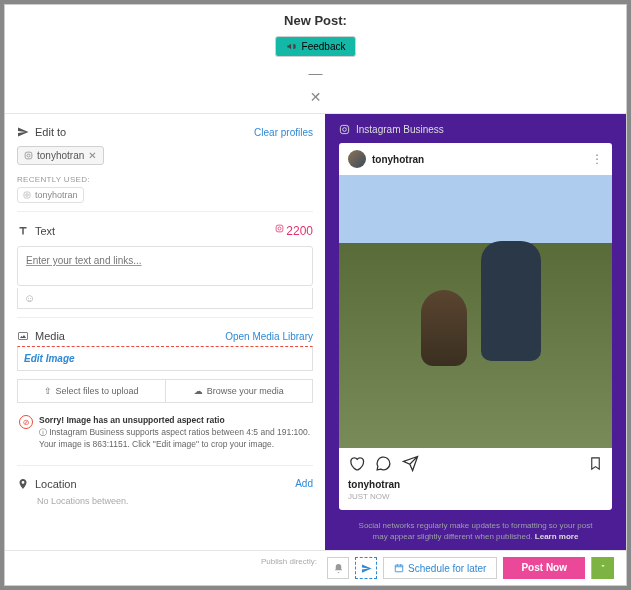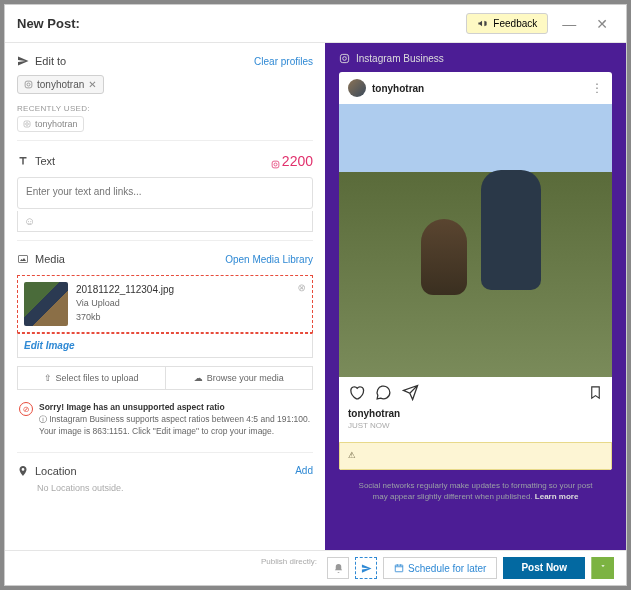--- a/index.html
+++ b/index.html
@@ -1,34 +1,34 @@
 <!DOCTYPE html>
 <html><head>
 <meta charset="utf-8">
 <style>
 * { box-sizing: border-box; margin: 0; padding: 0; font-family: -apple-system, BlinkMacSystemFont, "Segoe UI", Arial, sans-serif; }
 body { background: #888; padding: 4px; width: 631px; height: 590px; overflow: hidden; }
 .window { background: #fff; width: 100%; height: 100%; display: flex; flex-direction: column; border: 1px solid #ccc; }
-.titlebar { display: flex; align-items: center; padding: 8px 12px; border-bottom: 1px solid #e5e5e5; gap: 8px; }
+.titlebar { display: flex; align-items: center; padding: 8px 12px; border-bottom: 1px solid #e5e5e5; gap: 8px; flex-direction: column; }
 .titlebar .title { font-size: 13px; font-weight: 600; color: #333; flex: 1; }
-.feedback-btn { border: 1px solid #d0d0d0; background: #fef9c3; padding: 4px 10px; font-size: 10px; border-radius: 3px; display: flex; align-items: center; gap: 5px; cursor: pointer; }
+.feedback-btn { border: 1px solid #d0d0d0; background: #14b8a6; padding: 4px 10px; font-size: 10px; border-radius: 3px; display: flex; align-items: center; gap: 5px; cursor: pointer; }
 .win-btn { color: #888; font-size: 14px; cursor: pointer; padding: 0 6px; }
 .content { flex: 1; display: flex; overflow: hidden; }
 .left { width: 320px; padding: 8px 12px; overflow-y: auto; font-size: 10px; color: #555; }
 .right { flex: 1; background: #4c1d95; display: flex; flex-direction: column; padding: 10px 14px 6px; overflow-y: auto; }
 .section-head { display: flex; align-items: center; gap: 6px; padding: 4px 0; }
 .section-head .label { font-size: 11px; color: #444; flex: 1; font-weight: 500; }
 .section-head .action { color: #2f89d4; font-size: 10px; cursor: pointer; }
 .profile-chip { display: inline-flex; align-items: center; gap: 4px; border: 1px solid #d0d0d0; border-radius: 3px; padding: 3px 6px; font-size: 10px; background: #f5f5f5; margin: 4px 0; }
 .profile-chip .x { color: #888; cursor: pointer; }
 .recent-label { font-size: 8px; color: #999; text-transform: uppercase; letter-spacing: 0.3px; margin-top: 6px; }
 .recent-chip { display: inline-flex; align-items: center; gap: 4px; border: 1px solid #e0e0e0; border-radius: 3px; padding: 2px 5px; font-size: 9px; color: #888; margin-top: 3px; cursor: pointer; }
 .divider { border-top: 1px solid #eee; margin: 8px 0; }
-.char-count { color: #e1306c; font-size: 14px; display: flex; align-items: flex-end; gap: 2px; }
-.text-input { width: 100%; border: 1px solid #e0e0e0; border-radius: 3px; padding: 8px; font-size: 10px; color: #999; resize: none; height: 32px; margin-top: 4px; font-family: inherit; }
+.char-count { color: #e1306c; font-size: 12px; display: flex; align-items: flex-start; gap: 2px; }
+.text-input { width: 100%; border: 1px solid #e0e0e0; border-radius: 3px; padding: 8px; font-size: 10px; color: #999; resize: none; height: 40px; margin-top: 4px; font-family: inherit; text-decoration: underline; }
 .emoji-row { border: 1px solid #e0e0e0; border-top: none; padding: 4px 6px; color: #aaa; font-size: 11px; }
 .media-item { border: 1px dashed #e74c3c; padding: 6px; display: flex; gap: 8px; margin-top: 6px; position: relative; }
 .thumb { width: 44px; height: 44px; background: linear-gradient(135deg,#4a6b3a 0%,#4a6b3a 40%,#2b3a52 40%,#2b3a52 60%,#8b6f47 60%); border-radius: 2px; }
 .media-info { font-size: 9px; color: #666; line-height: 1.5; }
 .media-info .name { color: #333; font-size: 10px; }
 .media-remove { position: absolute; top: 6px; right: 6px; color: #bbb; cursor: pointer; font-size: 10px; }
 .edit-image { color: #2f89d4; font-size: 10px; padding: 6px; border: 1px solid #e0e0e0; border-top: 1px dashed #e74c3c; cursor: pointer; font-weight: 600; font-style: italic; }
 .upload-row { display: flex; margin-top: 8px; }
 .upload-btn { flex: 1; border: 1px solid #e0e0e0; padding: 6px; font-size: 9px; color: #666; text-align: center; cursor: pointer; display: flex; align-items: center; justify-content: center; gap: 4px; }
 .upload-btn:first-child { border-right: none; }
@@ -54,21 +54,21 @@
 .ig-meta .user { font-weight: 600; color: #222; }
 .ig-meta .time { color: #aaa; font-size: 8px; text-transform: uppercase; margin-top: 2px; }
 .ig-warning { background: #fdf5d4; border: 1px solid #e8d98a; padding: 7px 8px; font-size: 8.5px; color: #5a5030; display: flex; gap: 6px; line-height: 1.4; margin-top: 4px; }
 .preview-footer { color: #9aa0a6; font-size: 8px; text-align: center; padding: 10px 16px 2px; line-height: 1.4; }
 .preview-footer .learn { color: #ddd; font-weight: 600; cursor: pointer; }
 .bottombar { border-top: 1px solid #e5e5e5; display: flex; justify-content: flex-end; padding: 6px 12px; gap: 6px; font-size: 10px; }
 .pub-label { font-size: 8px; color: #aaa; margin-right: 4px; }
 .icon-btn { width: 22px; height: 22px; border: 1px solid #d0d0d0; display: flex; align-items: center; justify-content: center; color: #888; cursor: pointer; font-size: 11px; }
 .icon-btn.active { border: 1.5px dashed #2f89d4; color: #2f89d4; }
 .schedule { color: #2f89d4; border: 1px solid #d0d0d0; padding: 4px 10px; cursor: pointer; display: flex; align-items: center; gap: 4px; }
-.post-now { background: #0369a1; color: #fff; padding: 5px 18px; cursor: pointer; font-weight: 600; }
+.post-now { background: #ec4899; color: #fff; padding: 5px 18px; cursor: pointer; font-weight: 600; }
 .post-drop { background: #7cb342; color: #fff; padding: 5px 7px; cursor: pointer; border-left: 1px solid rgba(255,255,255,0.3); }
 svg { display: block; }
 </style>
 </head>
 <body>
 
 <div class="window">
   <div class="titlebar">
     <span class="title">New Post:</span>
     <button class="feedback-btn">
@@ -129,29 +129,20 @@
       <div class="divider"></div>
 
       <div class="section-head">
         <svg width="12" height="12" viewBox="0 0 24 24">
             <rect x="3" y="5" width="18" height="14" rx="1" fill="none" stroke="#555" stroke-width="1.5"></rect>
             <path fill="#555" d="M6 16l3-4 2 2 3-4 4 6H6z"></path>
           </svg>
         <span class="label">Media</span>
         <span class="action">Open Media Library</span>
       </div>
-      <div class="media-item">
-        <div class="thumb"></div>
-        <div class="media-info">
-          <div class="name">20181122_112304.jpg</div>
-          <div>Via Upload</div>
-          <div>370kb</div>
-        </div>
-        <span class="media-remove">⊗</span>
-      </div>
       <div class="edit-image">Edit Image</div>
       <div class="upload-row">
         <div class="upload-btn">
           <span>⇧</span>
           <span>Select files to upload</span>
         </div>
         <div class="upload-btn">
           <span>☁</span>
           <span>Browse your media</span>
         </div>
@@ -166,21 +157,21 @@
 
       <div class="divider"></div>
 
       <div class="loc-row">
         <svg width="12" height="12" viewBox="0 0 24 24">
             <path fill="#555" d="M12 2C8 2 5 5 5 9c0 5 7 13 7 13s7-8 7-13c0-4-3-7-7-7zm0 9.5A2.5 2.5 0 1112 6a2.5 2.5 0 010 5.5z"></path>
           </svg>
         <span style="flex:1">Location</span>
         <span class="add">Add</span>
       </div>
-      <div class="loc-empty">No Locations outside.</div>
+      <div class="loc-empty">No Locations between.</div>
     </div>
 
     <div class="right">
       <div class="preview-head">
         <svg width="11" height="11" viewBox="0 0 24 24">
             <rect x="3" y="3" width="18" height="18" rx="5" fill="none" stroke="#ddd" stroke-width="2"></rect>
             <circle cx="12" cy="12" r="4" fill="none" stroke="#ddd" stroke-width="2"></circle>
             <circle cx="17.5" cy="6.5" r="1" fill="#ddd"></circle>
           </svg>
         <span>Instagram Business</span>

